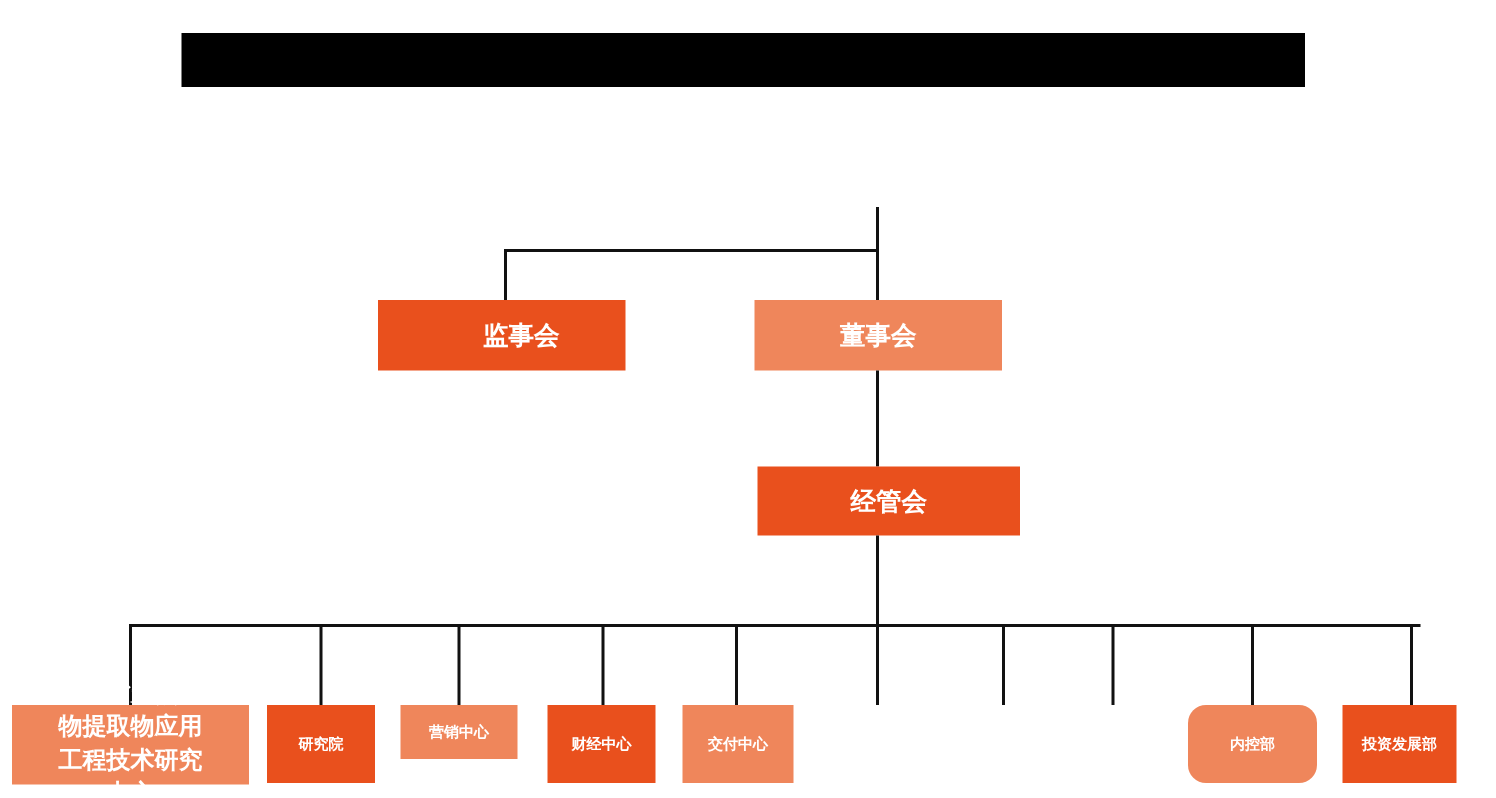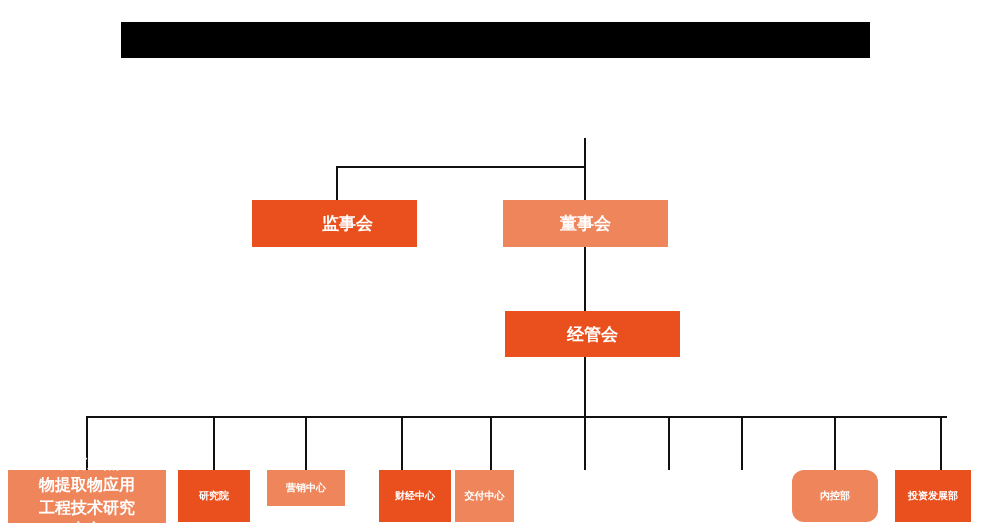--- a/index.html
+++ b/index.html
@@ -68,18 +68,18 @@
   <div class="line" style="left:490px; top:416px; width:2px; height:54px;"></div>
   <div class="line" style="left:584px; top:416px; width:2px; height:54px;"></div>
   <div class="line" style="left:668px; top:416px; width:2px; height:54px;"></div>
   <div class="line" style="left:741px; top:416px; width:2px; height:54px;"></div>
   <div class="line" style="left:834px; top:416px; width:2px; height:54px;"></div>
   <div class="line" style="left:940px; top:416px; width:2px; height:54px;"></div>
 
   <div class="node secondary lvl-bottom-small" style="left:8px; top:470px; width:158px; height:53px;">广东省天然植物提取物应用工程技术研究中心</div>
   <div class="node primary lvl-bottom" style="left:178px; top:470px; width:72px; height:52px;">研究院</div>
   <div class="node secondary lvl-bottom" style="left:267px; top:470px; width:78px; height:36px;">营销中心</div>
-  <div class="node primary lvl-bottom" style="left:379px; top:470px; width:72px; height:52px;text-align:center;">财经中心</div>
-  <div class="node secondary lvl-bottom" style="left:455px; top:470px; width:59px; height:52px;">交付中心</div>
+  <div class="node primary lvl-bottom" style="left:365px; top:470px; width:72px; height:52px;text-align:center;">财经中心</div>
+  <div class="node secondary lvl-bottom" style="left:455px; top:470px; width:74px; height:52px;">交付中心</div>
   <div class="node secondary lvl-bottom" style="left:792px; top:470px; width:86px; height:52px;border-radius:12px;">内控部</div>
   <div class="node primary lvl-bottom" style="left:895px; top:470px; width:76px; height:52px;">投资发展部</div>
 
 </div>
 
 </body></html>

